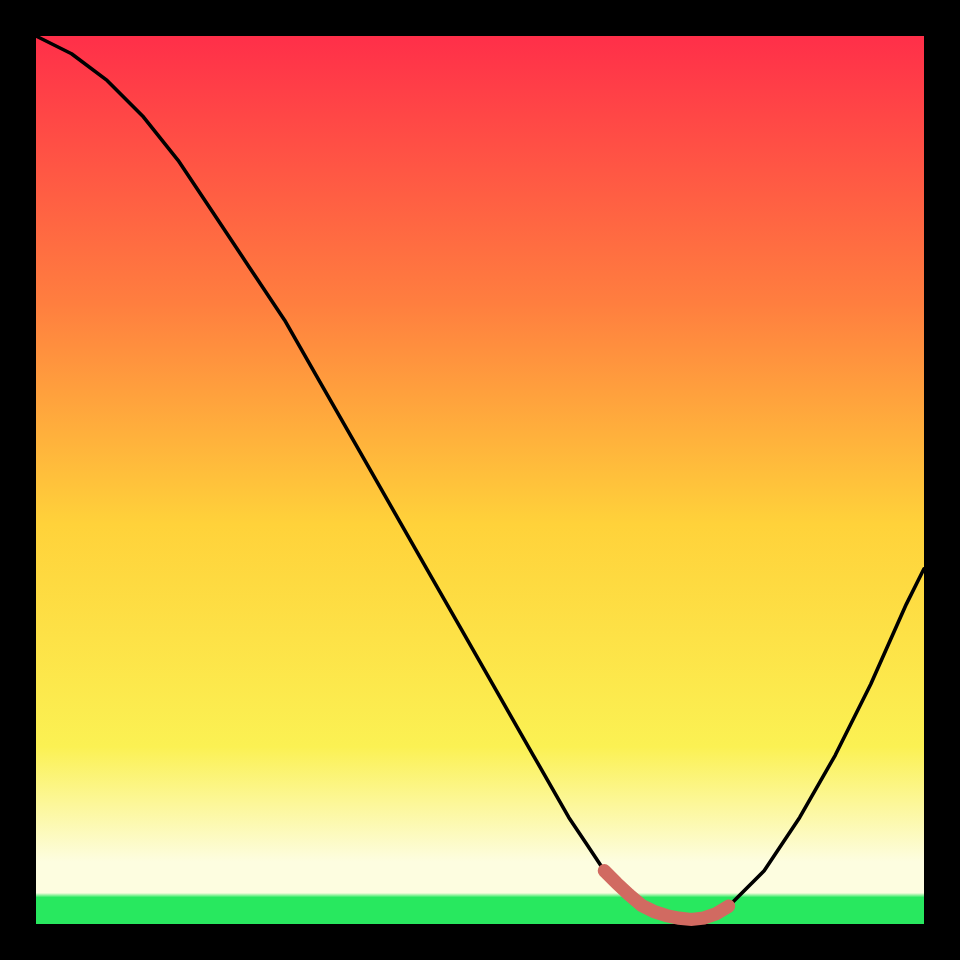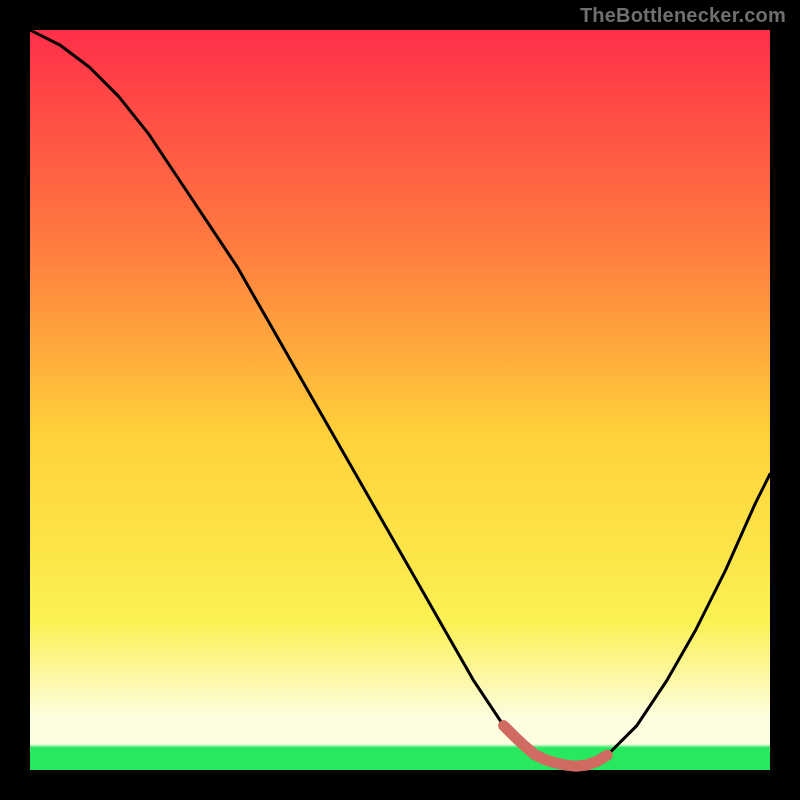--- a/index.html
+++ b/index.html
@@ -56,14 +56,13 @@
 
     <rect x="0" y="0" width="800" height="800" fill="#000"></rect>
 
     <rect id="plot-rect" x="30" y="30" width="740" height="740" fill="url(#bg-grad)"></rect>
 
     <path id="curve-path" fill="none" stroke-width="3" stroke-linejoin="round" stroke-linecap="round" d="M30.0 30.0 L59.6 44.8 L89.2 67.0 L118.8 96.6 L148.4 133.6 L178.0 178.0 L207.6 222.4 L237.2 266.8 L266.8 318.6 L296.4 370.4 L326.0 422.2 L355.6 474.0 L385.2 525.8 L414.8 577.6 L444.4 629.4 L474.0 681.2 L488.8 703.4 L503.6 725.6 L518.4 740.4 L533.2 753.7 L548.0 761.1 L562.8 764.8 L577.6 766.3 L592.4 764.1 L607.2 755.2 L636.8 725.6 L666.4 681.2 L696.0 629.4 L725.6 570.2 L755.2 503.6 L770.0 474.0" stroke="#000000"></path>
 
     <path id="marker-path" fill="none" stroke-width="11" stroke-linecap="round" d="M503.6 725.6 L514.0 736.0 L524.3 745.7 L534.7 754.5 L545.0 759.6 L555.4 763.0 L565.8 765.1 L576.1 766.2 L586.5 765.0 L596.8 761.4 L607.2 755.2" stroke="#d16a61"></path>
   </svg>
 
-  <div class="watermark">TheBottlenecker.com</div>
 </div>
 
 </body></html>

